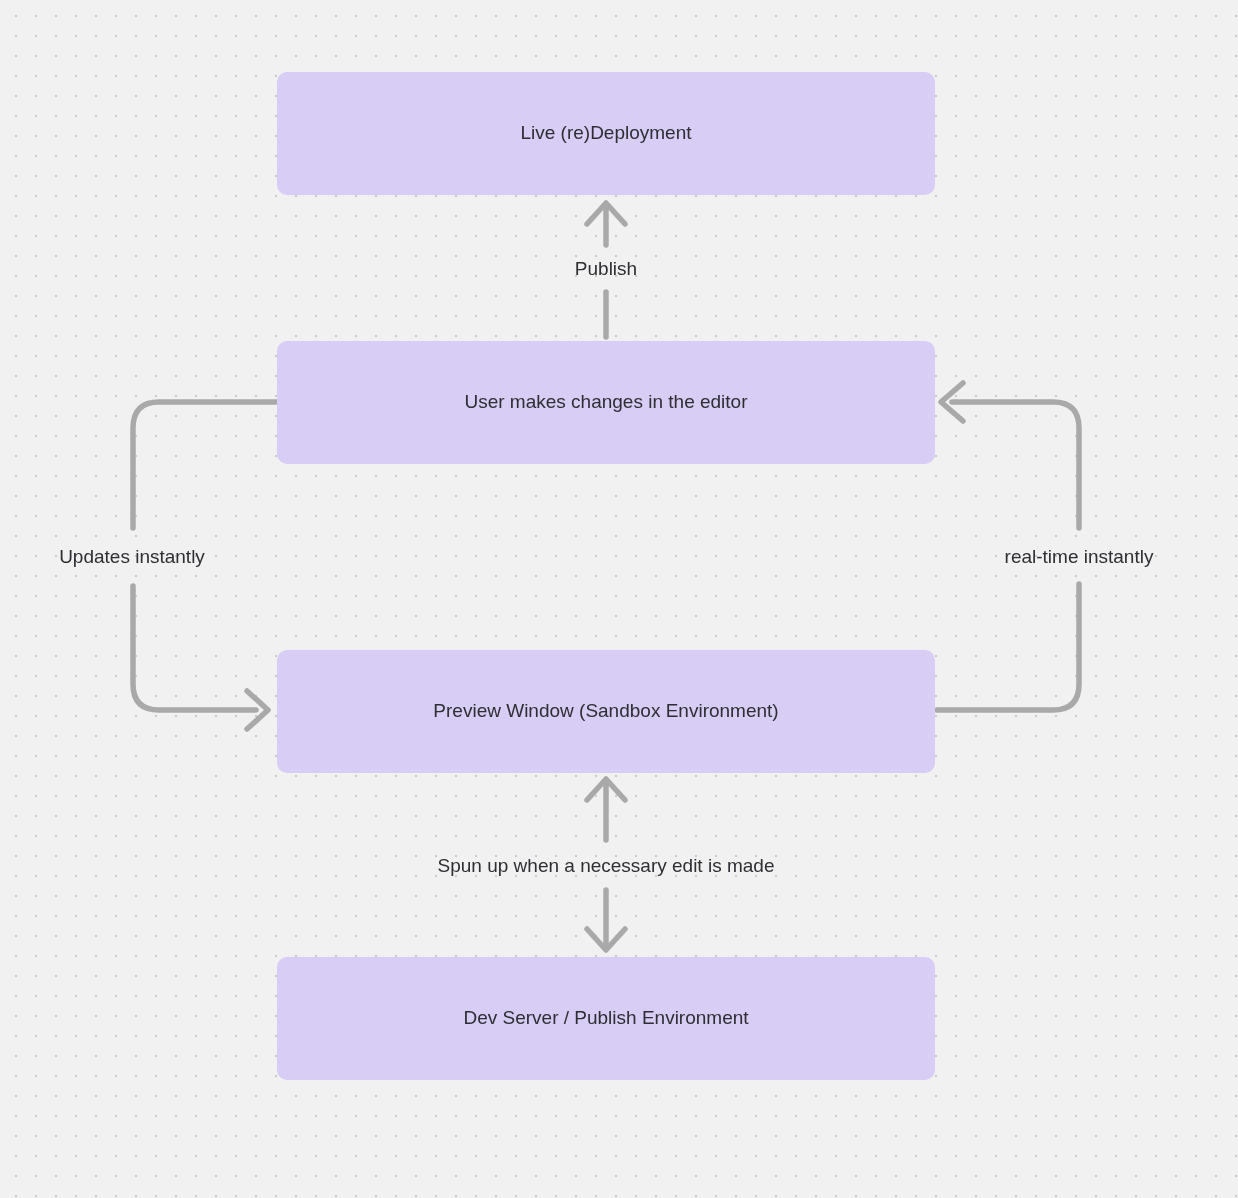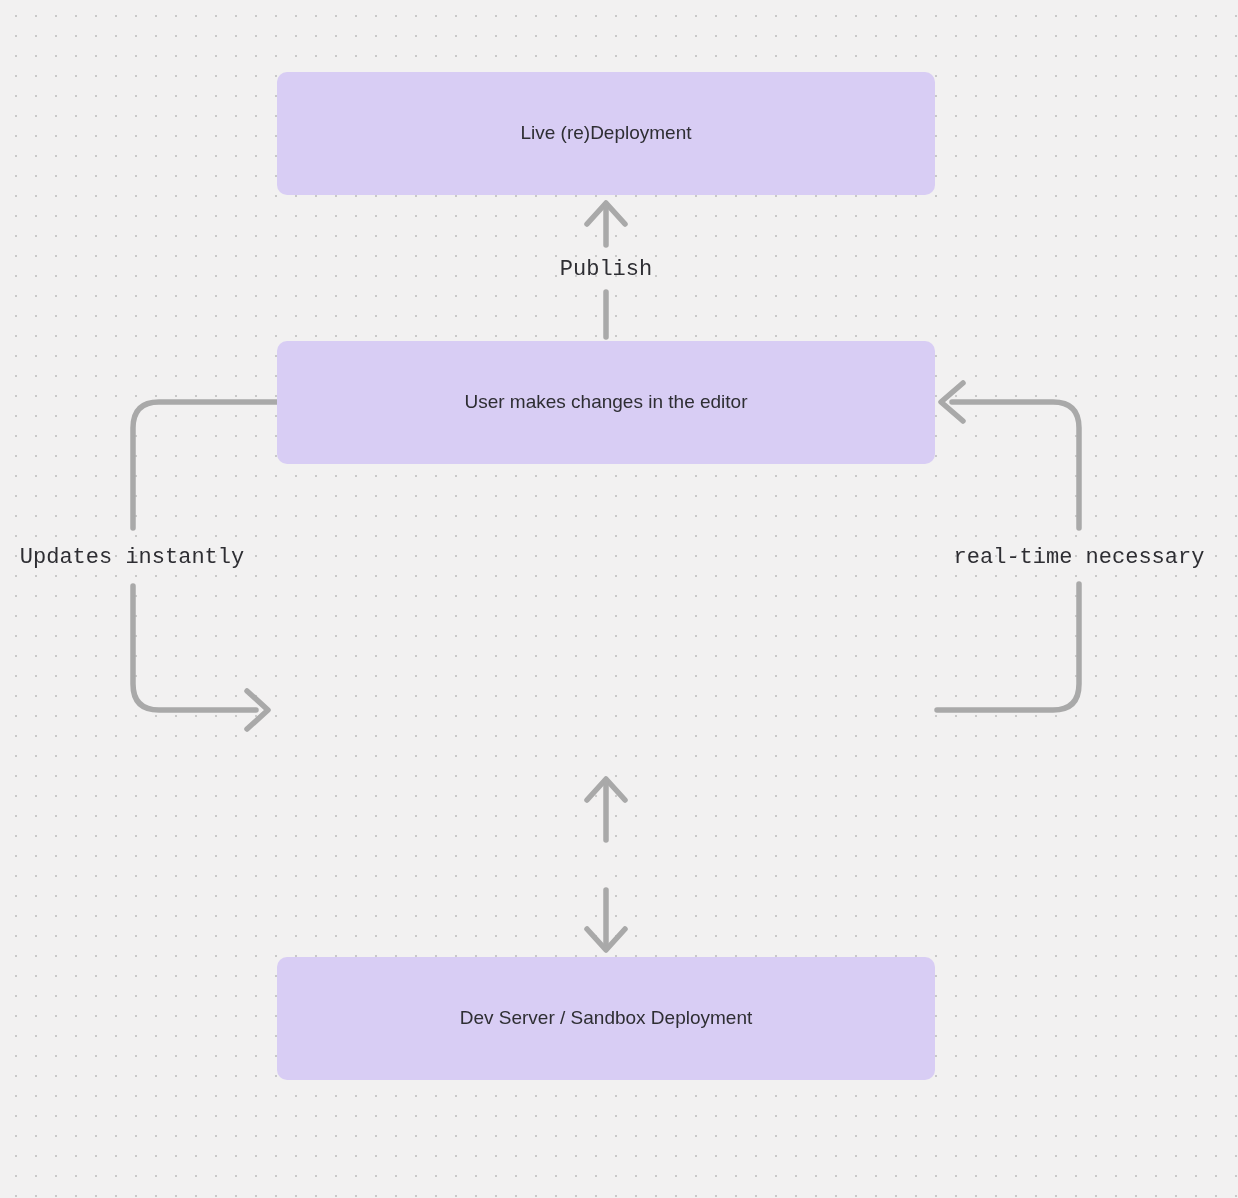--- a/index.html
+++ b/index.html
@@ -53,23 +53,22 @@
     padding: 12px 20px;
   }
   .node-live    { top: 72px; }
   .node-user    { top: 341px; justify-content: center; }
   .node-preview { top: 650px; }
   .node-dev     { top: 957px; }
   .edge-label {
     position: absolute;
     transform: translate(-50%, -50%);
     white-space: nowrap;
-    font-size: 22px;
+    font-size: 19px;
     color: var(--edge-text);
-    font-family: Liberation Mono, monospace;
   }
   .label-publish  { left: 606px;  top: 269px; }
   .label-updates  { left: 132px;  top: 557px; text-align: center; }
   .label-feedback { left: 1079px; top: 557px; }
   .label-spunup   { left: 606px;  top: 866px; }
 </style>
 </head>
 <body>
 
 <div class="canvas">
@@ -95,22 +94,26 @@
   </svg>
 
   <div class="node node-live">
     <span>Live (re)Deployment</span>
   </div>
 
   <div class="node node-user">
     <span>User makes changes in the editor</span>
   </div>
 
+  <div class="node node-preview">
+    <span>Preview Window (Sandbox Environment)</span>
+  </div>
 
   <div class="node node-dev">
-    <span>Dev Server / Sandbox Deployment</span>
+    <span>Dev Server / Publish Environment</span>
   </div>
 
   <div class="edge-label label-publish">Publish</div>
   <div class="edge-label label-updates">Updates instantly</div>
-  <div class="edge-label label-feedback">real-time necessary</div>
+  <div class="edge-label label-feedback">real-time instantly</div>
+  <div class="edge-label label-spunup">Spun up when a necessary edit is made</div>
 
 </div>
 
 </body></html>

